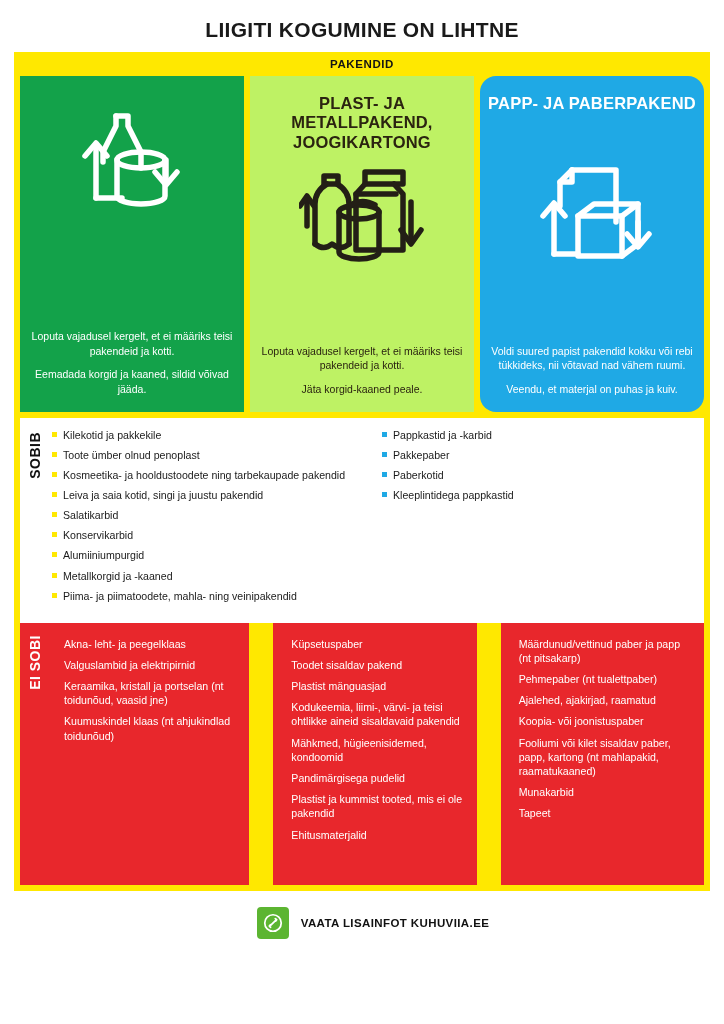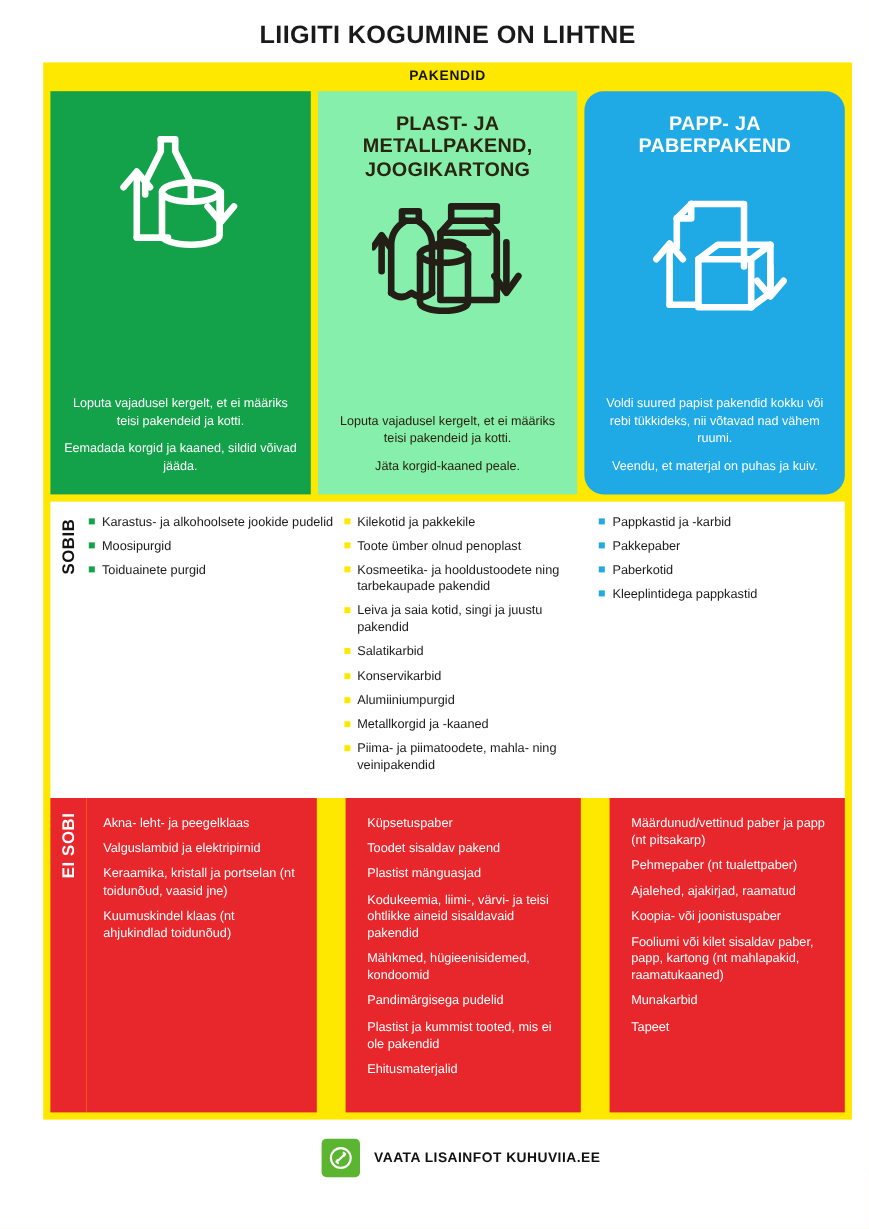--- a/index.html
+++ b/index.html
@@ -2,21 +2,21 @@
 <html><head>
 <meta charset="utf-8">
 <style>
   * { box-sizing: border-box; margin: 0; padding: 0; }
   html, body {
     width: 724px; height: 1024px;
     background: #ffffff;
     font-family: "Liberation Sans", sans-serif;
     overflow: hidden;
   }
-  .page { position: relative; width: 724px; height: 976px; background:#fff;padding-left:22px; }
+  .page { position: relative; width: 724px; height: 976px; background:#fff; }
 
   
   .title {
     text-align: center;
     font-size: 21px;
     font-weight: bold;
     letter-spacing: 0.3px;
     color: #1a1a1a;
     padding-top: 18px;
     padding-bottom: 10px;
@@ -46,21 +46,21 @@
   }
   .card {
     flex: 1 1 0;
     display: flex;
     flex-direction: column;
     align-items: center;
     min-height: 336px;
     padding-top: 18px;
   }
   .card.glass  { background: #13a24a; }
-  .card.plastic{ background: #86efac; }
+  .card.plastic{ background: #bef264; }
   .card.paper  { background: #1fa9e5; border-radius: 16px; }
 
   .card-title {
     font-size: 16.5px;
     font-weight: bold;
     text-align: center;
     line-height: 1.18;
     letter-spacing: 0.2px;
     padding: 0 8px;
     min-height: 56px;
@@ -264,27 +264,20 @@
       </div>
 
     </div>
 
     <div class="sobib-wrap">
       <div class="sobib-tab">
         <span class="rot-label">SOBIB</span>
       </div>
       <div class="sobib-cols">
 
-        <div class="sobib-col c-glass">
-          <ul>
-            <li>Karastus- ja alkohoolsete jookide pudelid</li>
-            <li>Moosipurgid</li>
-            <li>Toiduainete purgid</li>
-          </ul>
-        </div>
 
         <div class="sobib-col c-plastic">
           <ul>
             <li>Kilekotid ja pakkekile</li>
             <li>Toote ümber olnud penoplast</li>
             <li>Kosmeetika- ja hooldustoodete ning tarbekaupade pakendid</li>
             <li>Leiva ja saia kotid, singi ja juustu pakendid</li>
             <li>Salatikarbid</li>
             <li>Konservikarbid</li>
             <li>Alumiiniumpurgid</li>

